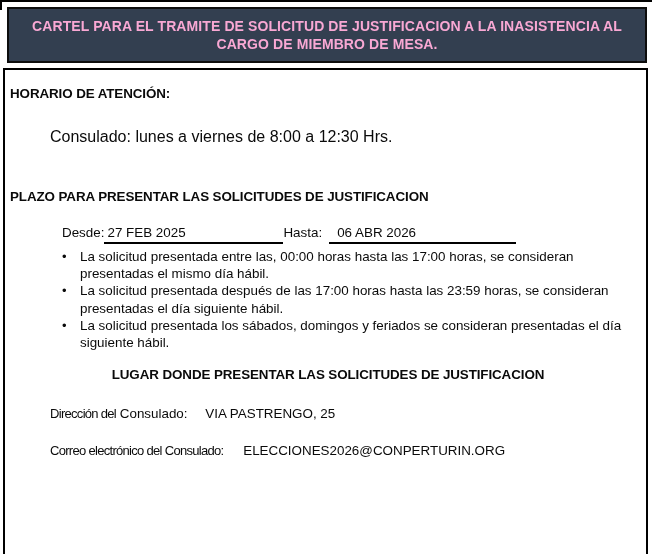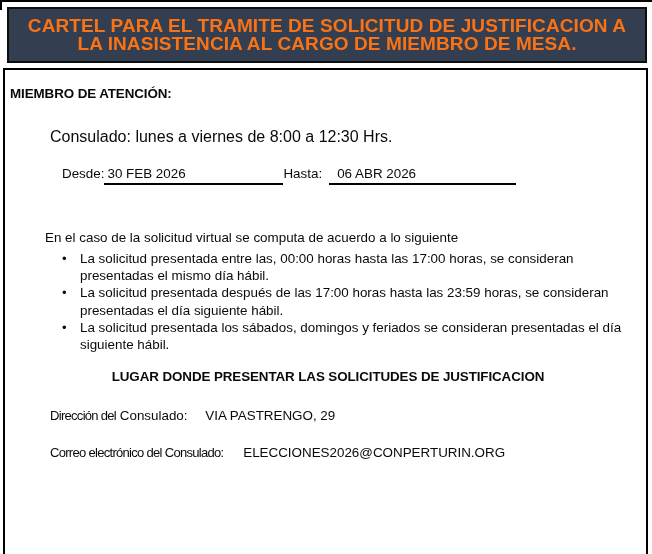--- a/index.html
+++ b/index.html
@@ -9,21 +9,21 @@
   }
   .top-rule{position:absolute;top:0;left:0;width:652px;height:2px;background:#000;}
   .top-tick{position:absolute;top:0;left:0;width:2px;height:10px;background:#000;}
   .banner{
     position:absolute;top:7px;left:7px;right:5px;
     background:#333F50;border:2px solid #0d0d0d;
     padding:8px 14px;box-sizing:border-box;
     text-align:center;
   }
   .banner-text{
-    color:#f97316;font-weight:bold;font-size:19px;line-height:18px;letter-spacing:0.1px;
+    color:#f9a8d4;font-weight:bold;font-size:14px;line-height:18px;letter-spacing:0.1px;
   }
   .content-box{
     position:absolute;top:68px;left:3px;width:645px;height:486px;
     border:2px solid #000;border-bottom:none;box-sizing:border-box;
     background:#fff;overflow:hidden;
     padding:16px 0 0 5px;
   }
   .heading{
     font-weight:bold;font-size:13.4px;line-height:16px;letter-spacing:-0.1px;white-space:nowrap;
   }
@@ -54,45 +54,45 @@
 
 <div class="top-rule"></div>
 <div class="top-tick"></div>
 
 <div class="banner">
   <div class="banner-text">CARTEL PARA EL TRAMITE DE SOLICITUD DE JUSTIFICACION A LA INASISTENCIA AL CARGO DE MIEMBRO DE MESA.</div>
 </div>
 
 <div class="content-box">
 
-  <div class="heading">MIEMBRO DE ATENCIÓN:</div>
+  <div class="heading">HORARIO DE ATENCIÓN:</div>
 
   <div class="indent-block body-text">
     <div>Consulado: lunes a viernes de 8:00 a 12:30 Hrs.</div>
   </div>
 
+  <div class="heading heading-plazo">PLAZO PARA PRESENTAR LAS SOLICITUDES DE JUSTIFICACION</div>
 
   <div class="date-line">
-    <span>Desde:</span><span class="ufield u1"><span>30 FEB 2026</span></span><span>Hasta:</span><span class="ufield u2"><span>06 ABR 2026</span></span>
+    <span>Desde:</span><span class="ufield u1"><span>27 FEB 2025</span></span><span>Hasta:</span><span class="ufield u2"><span>06 ABR 2026</span></span>
   </div>
 
-  <div class="virtual-note">En el caso de la solicitud virtual se computa de acuerdo a lo siguiente</div>
 
   <ul class="bullets">
     <li>La solicitud presentada entre las, 00:00 horas hasta las 17:00 horas, se consideran presentadas el mismo día hábil.</li>
     <li>La solicitud presentada después de las 17:00 horas hasta las 23:59 horas, se consideran presentadas el día siguiente hábil.</li>
     <li>La solicitud presentada los sábados, domingos y feriados se consideran presentadas el día siguiente hábil.</li>
   </ul>
 
   <div class="heading heading-lugar">LUGAR DONDE PRESENTAR LAS SOLICITUDES DE JUSTIFICACION</div>
 
   <div class="lugar-line">
     <span class="narrow">Dirección del</span>
     <span>Consulado:</span>
-    <span class="dir-value">VIA PASTRENGO, 29</span>
+    <span class="dir-value">VIA PASTRENGO, 25</span>
   </div>
 
   <div class="lugar-line correo">
     <span class="narrow">Correo electrónico del Consulado:</span>
     <span class="mail-value">ELECCIONES2026@CONPERTURIN.ORG</span>
   </div>
 
 </div>
 
 </body></html>

